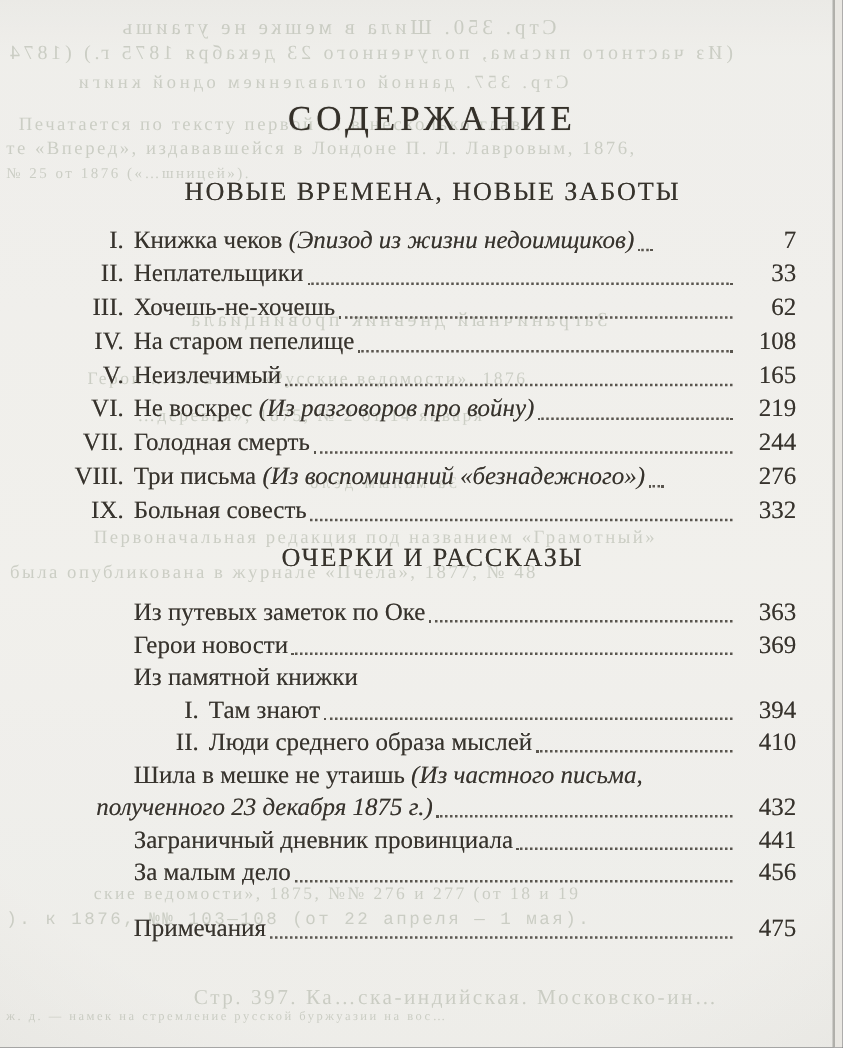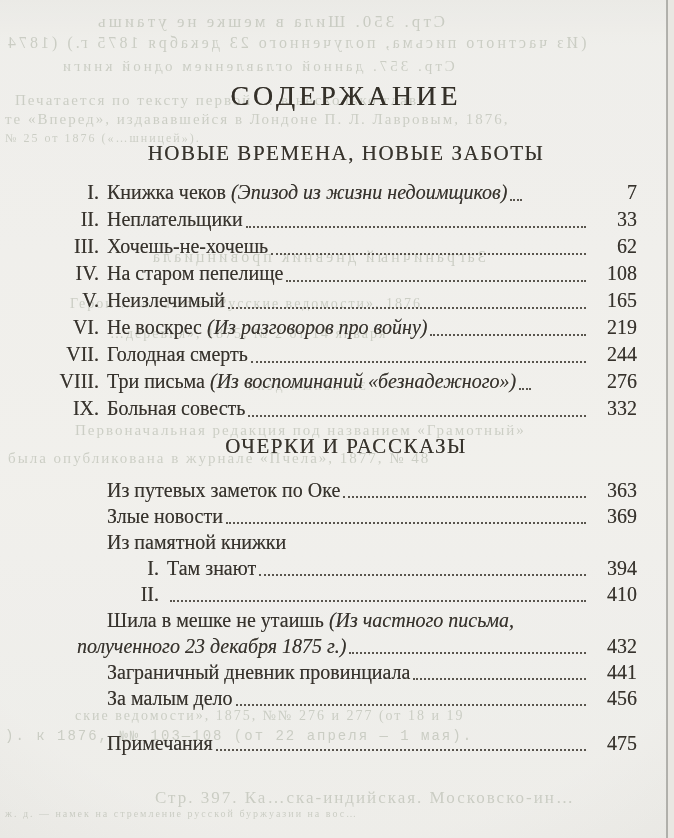--- a/index.html
+++ b/index.html
@@ -138,36 +138,37 @@
         <div class="sec-heading s2">ОЧЕРКИ И РАССКАЗЫ</div>
         <div class="list s2">
           <div class="row">
             <span class="num"></span>
             <span class="ttl">Из путевых заметок по Оке</span>
             <span class="leader"></span>
             <span class="pg">363</span>
           </div>
           <div class="row">
             <span class="num"></span>
-            <span class="ttl">Злые новости</span>
+            <span class="ttl">Герои новости</span>
             <span class="leader"></span>
             <span class="pg">369</span>
           </div>
           <div class="row plain">
             <span class="num"></span>
             <span class="ttl">Из памятной книжки</span>
           </div>
           <div class="row indent">
             <span class="num">I.</span>
             <span class="ttl">Там знают</span>
             <span class="leader"></span>
             <span class="pg">394</span>
           </div>
           <div class="row indent">
             <span class="num">II.</span>
+            <span class="ttl">Люди среднего образа мыслей</span>
             <span class="leader"></span>
             <span class="pg">410</span>
           </div>
           <div class="row plain">
             <span class="num"></span>
             <span class="ttl">Шила в мешке не утаишь <span class="it">(Из частного письма,</span></span>
           </div>
           <div class="row cont">
             <span class="num"></span>
             <span class="ttl"><span class="it">полученного 23 декабря 1875 г.)</span></span>

